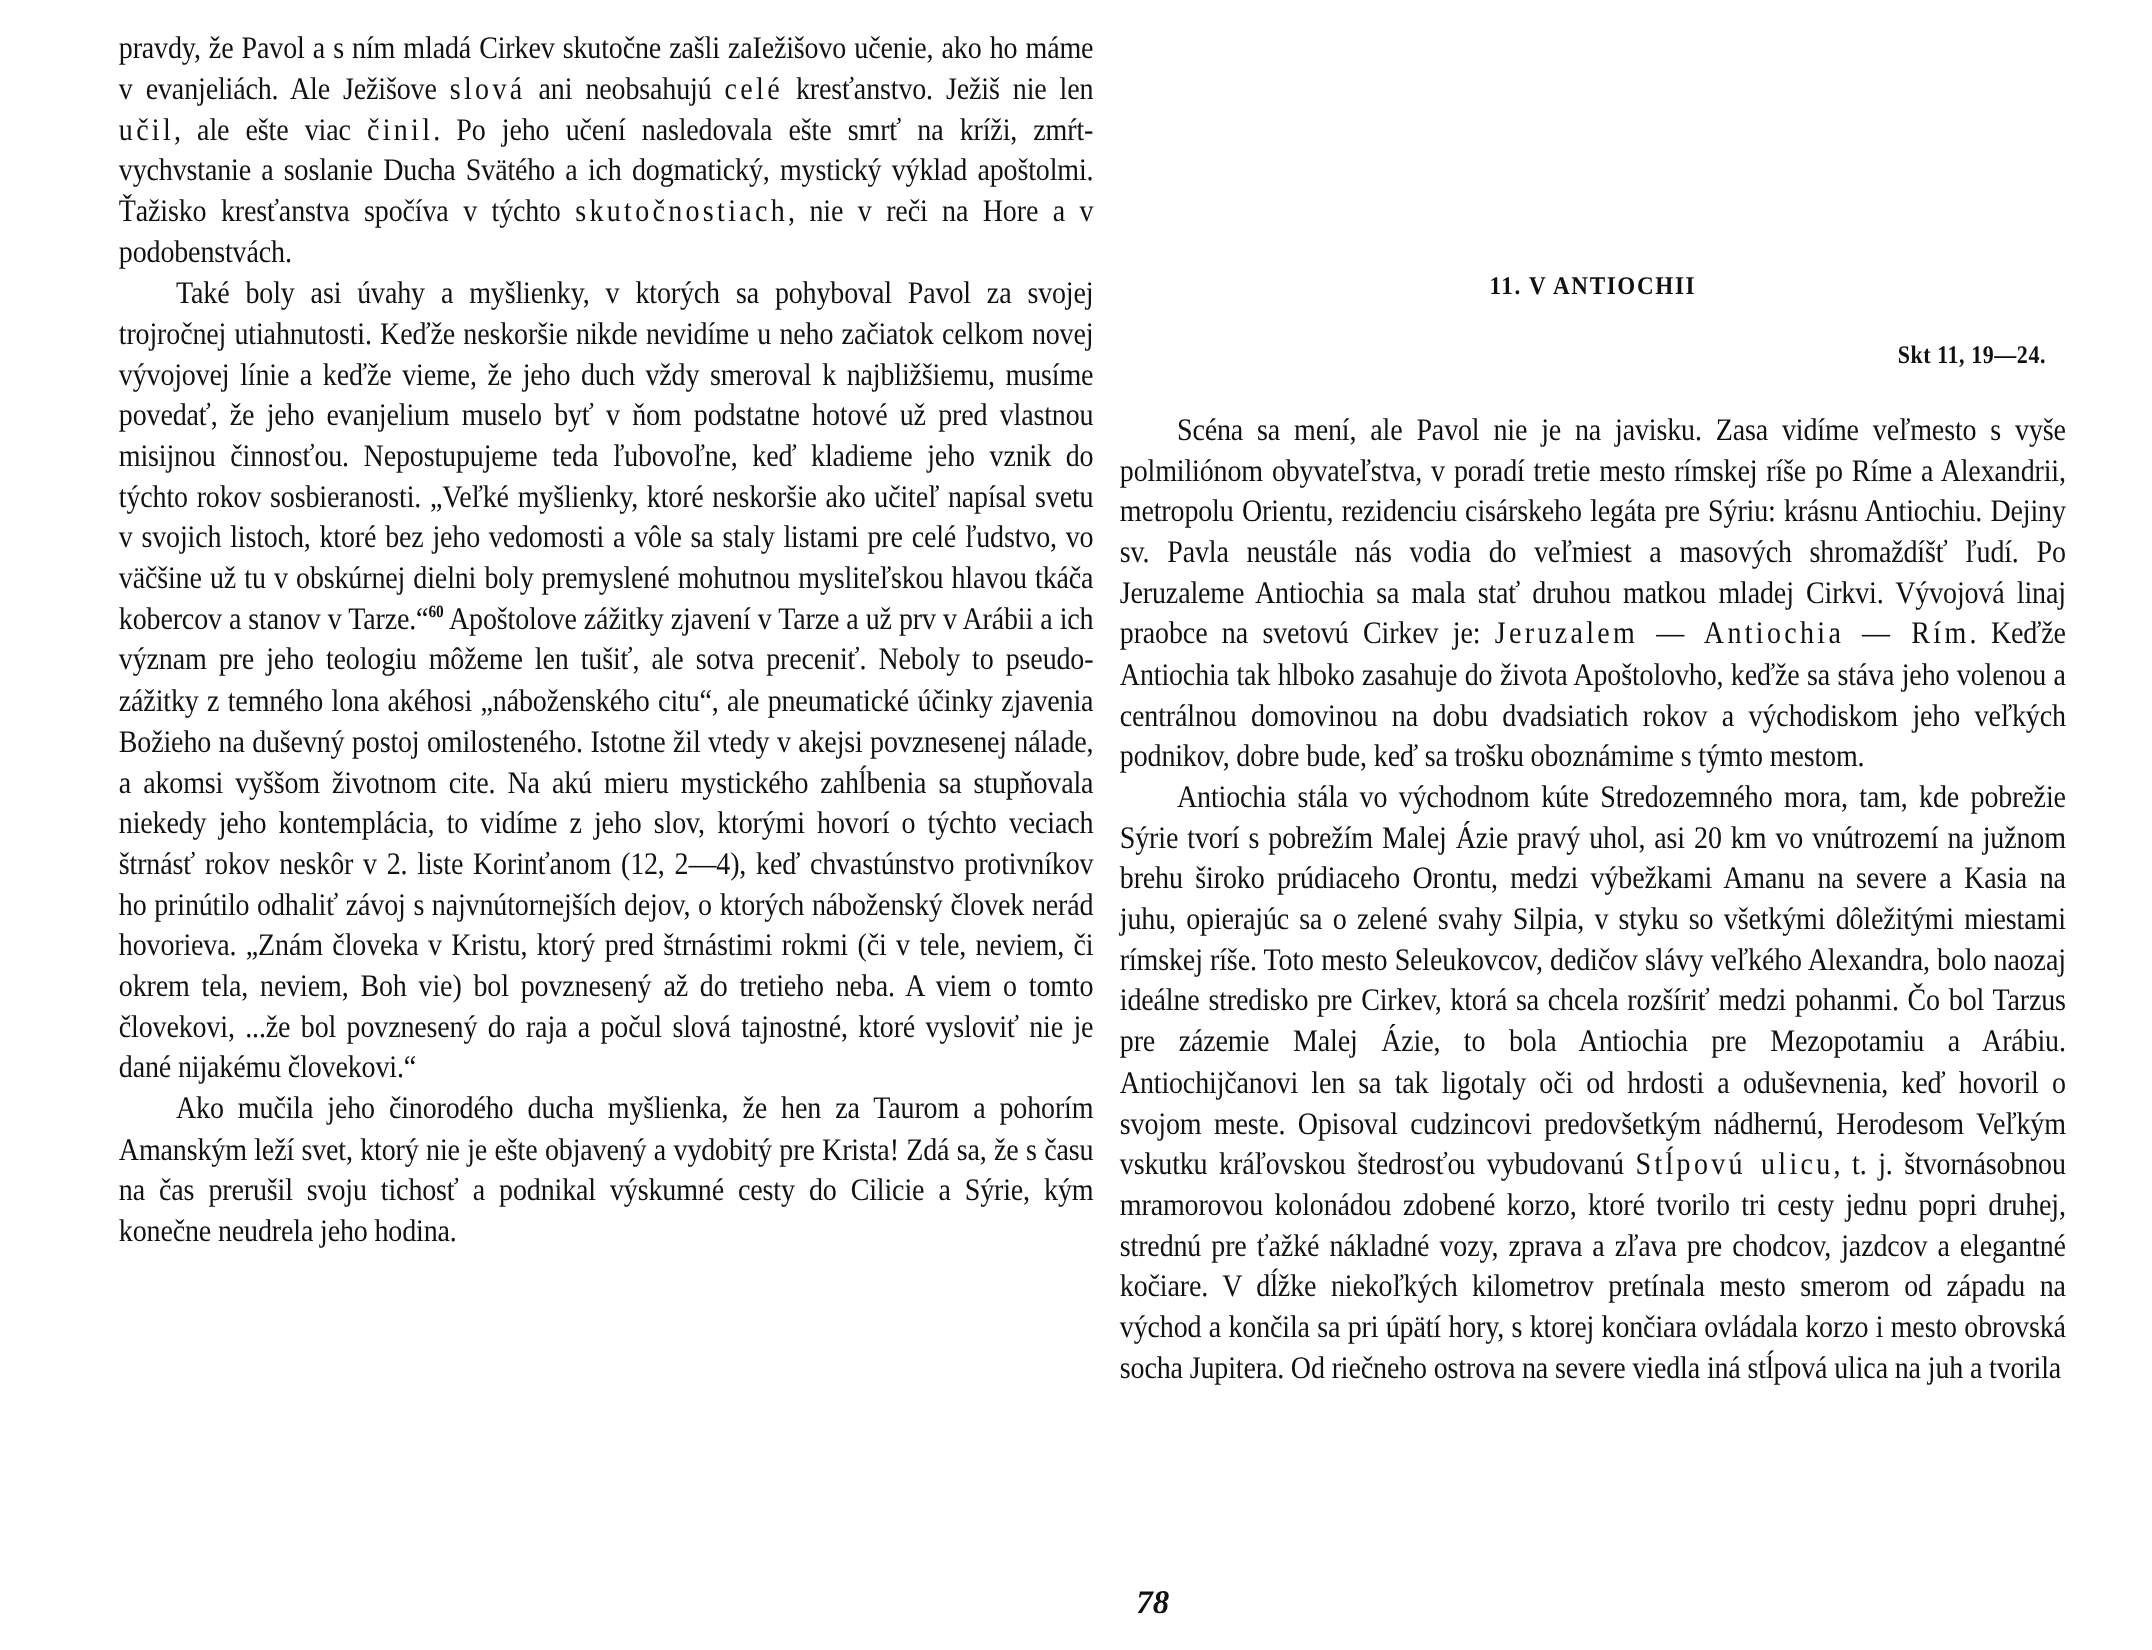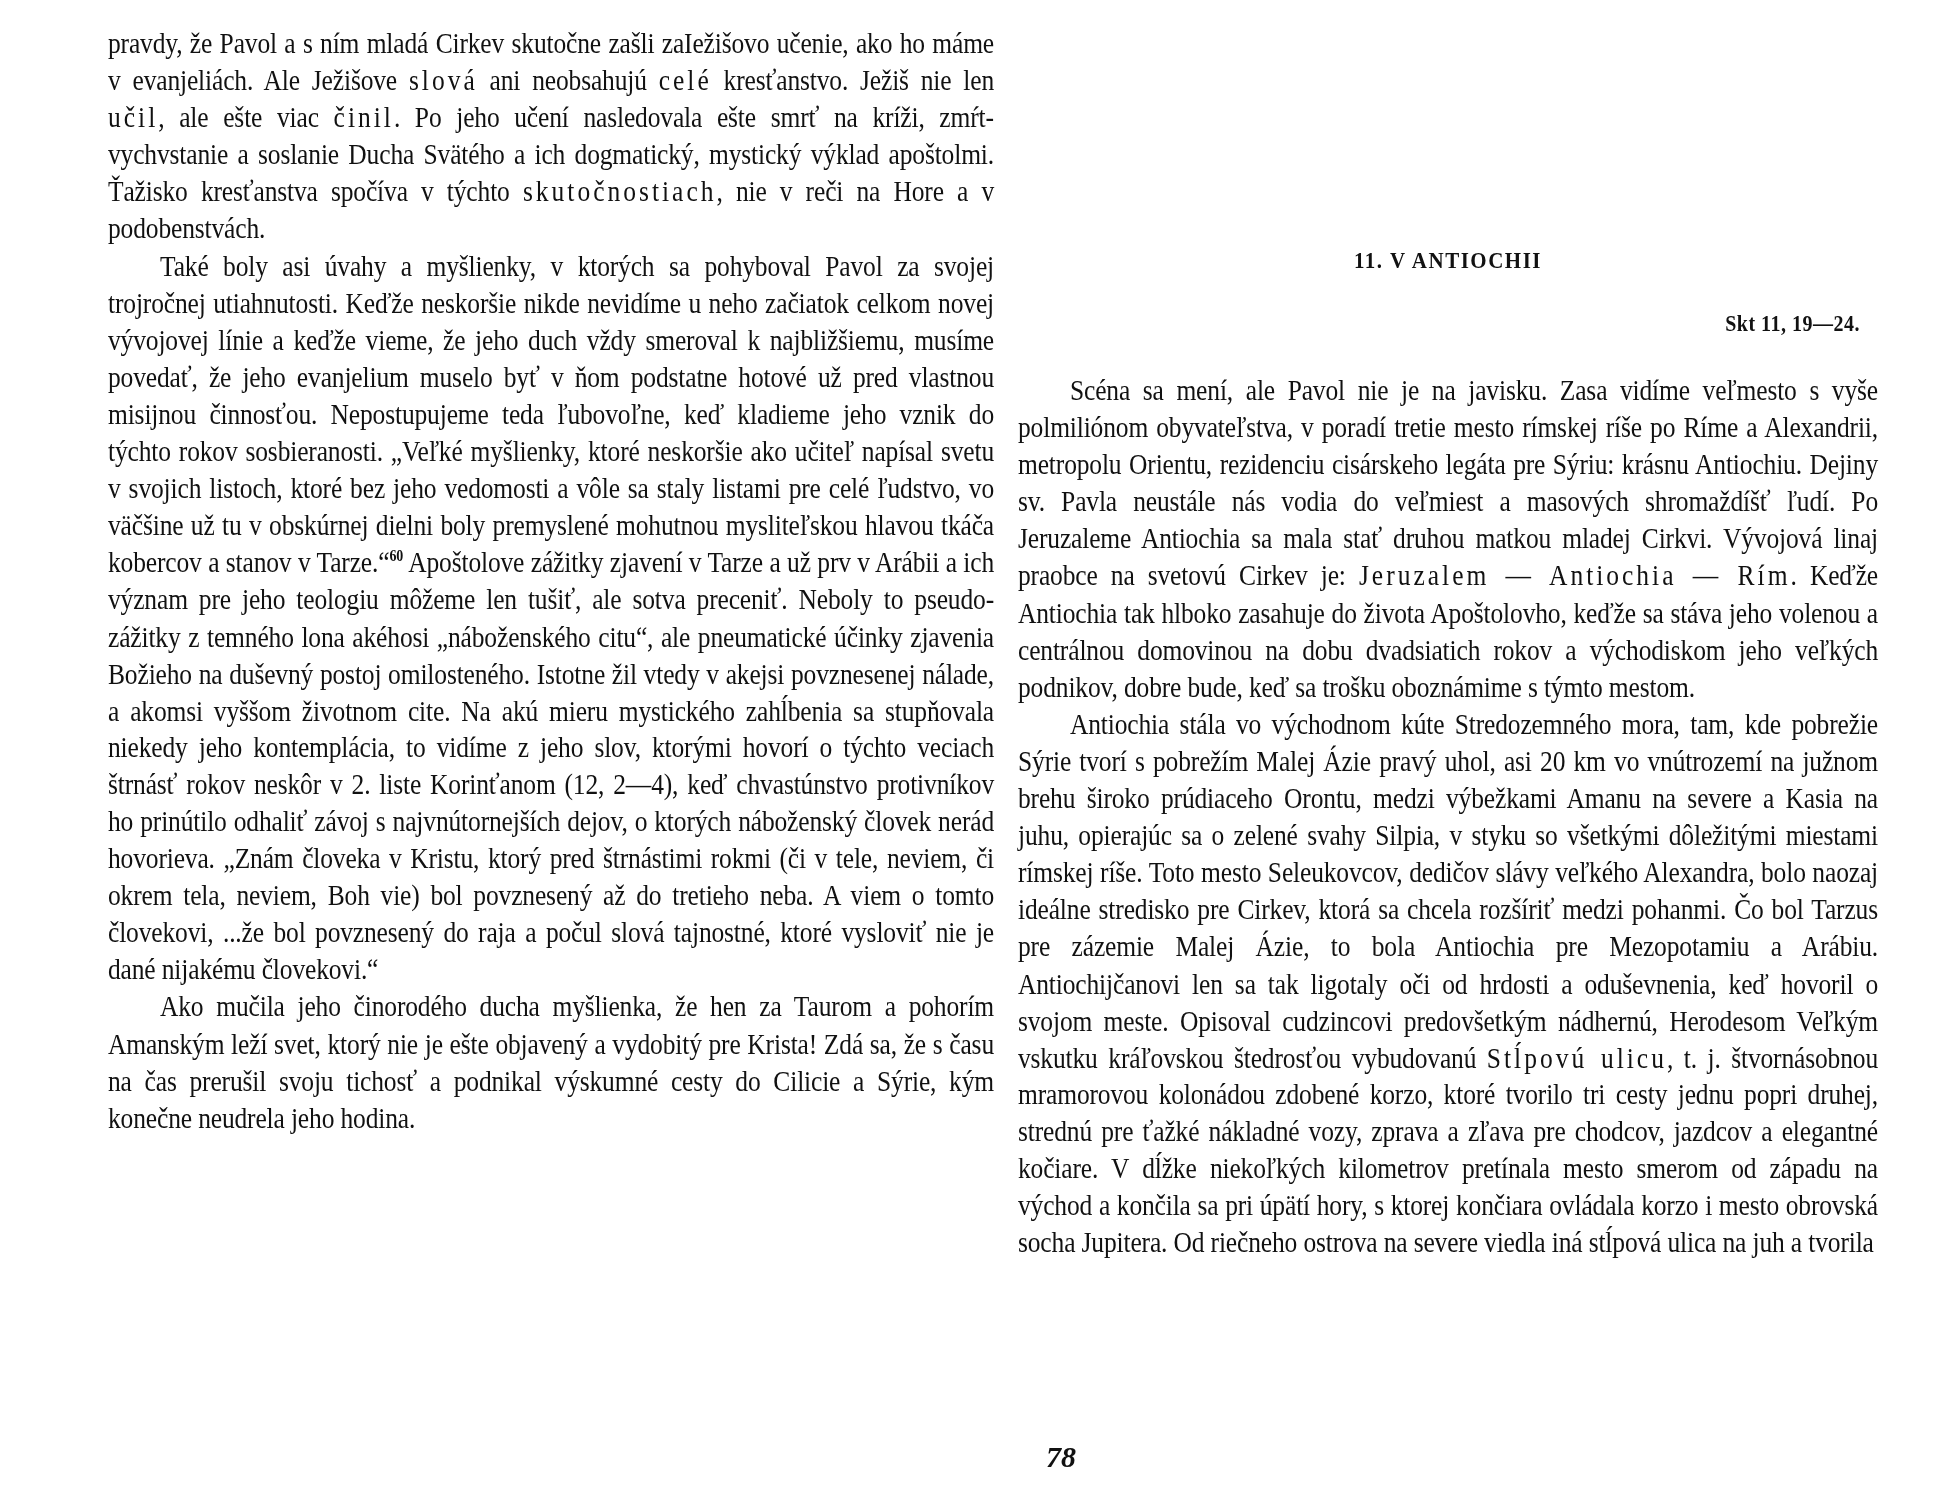--- a/index.html
+++ b/index.html
@@ -82,21 +82,21 @@
       top: 312px;
       right: 18px;
       font-weight: bold;
       font-size: 20px;
       letter-spacing: 0.5px;
       transform: scaleY(1.15);
     }
     .page-number {
       position: absolute;
       top: 1440px;
-      left: 28px;
+      left: 15px;
       font-size: 30px;
       font-weight: bold;
       font-style: italic;
     }
   </style>
 </head>
 <body>
 
 <div class="page page-left">
   <div class="text-block left-text">

